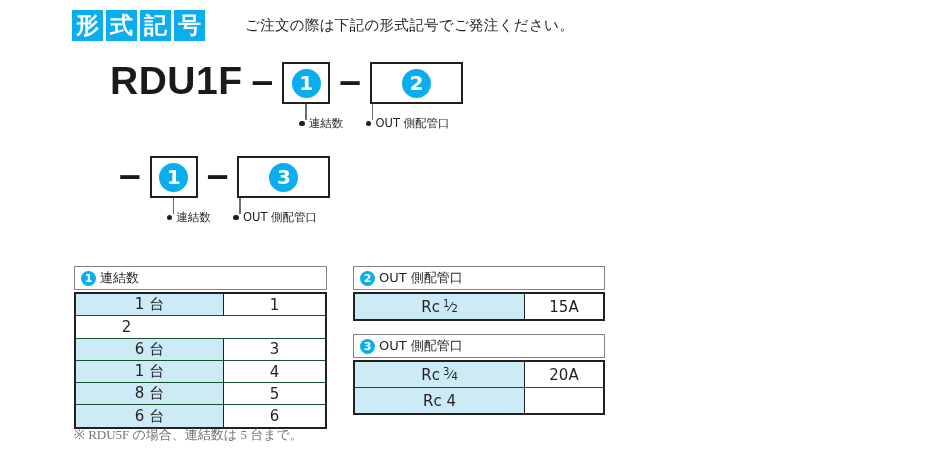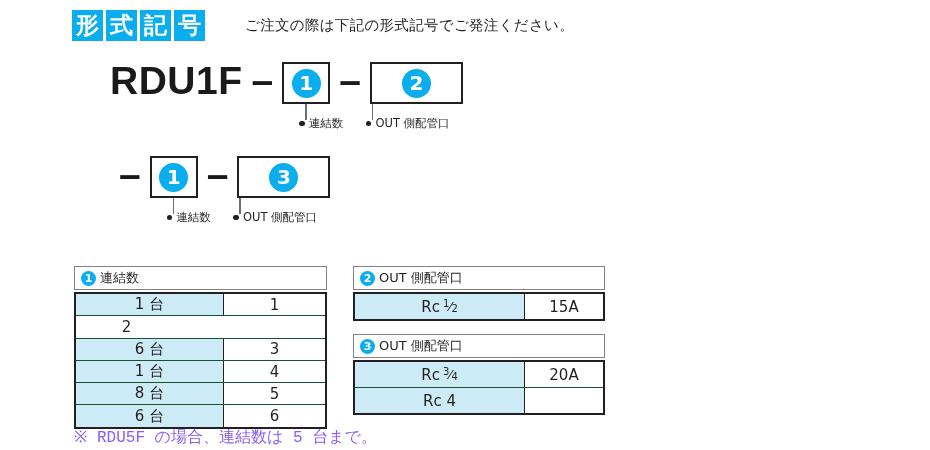--- a/index.html
+++ b/index.html
@@ -214,23 +214,23 @@
     font-size: 15px;
   }
   .frac sup { font-size: 10px; vertical-align: top; position: relative; top: -3px; }
   .frac .sl { font-size: 13px; }
   .frac sub { font-size: 10px; vertical-align: bottom; position: relative; bottom: -2px; }
 
   .footnote {
     position: absolute;
     left: 74px;
     top: 425px;
-    font-size: 16px;
-    font-family: Liberation Mono, monospace;
-    color: #8b5cf6;
+    font-size: 13px;
+    font-family: Liberation Serif, serif;
+    color: #737373;
     white-space: nowrap;
   }
 </style>
 </head>
 <body>
 
 <div class="header">
   <div class="kanji-boxes">
     <div class="kanji-box">形</div>
     <div class="kanji-box">式</div>

